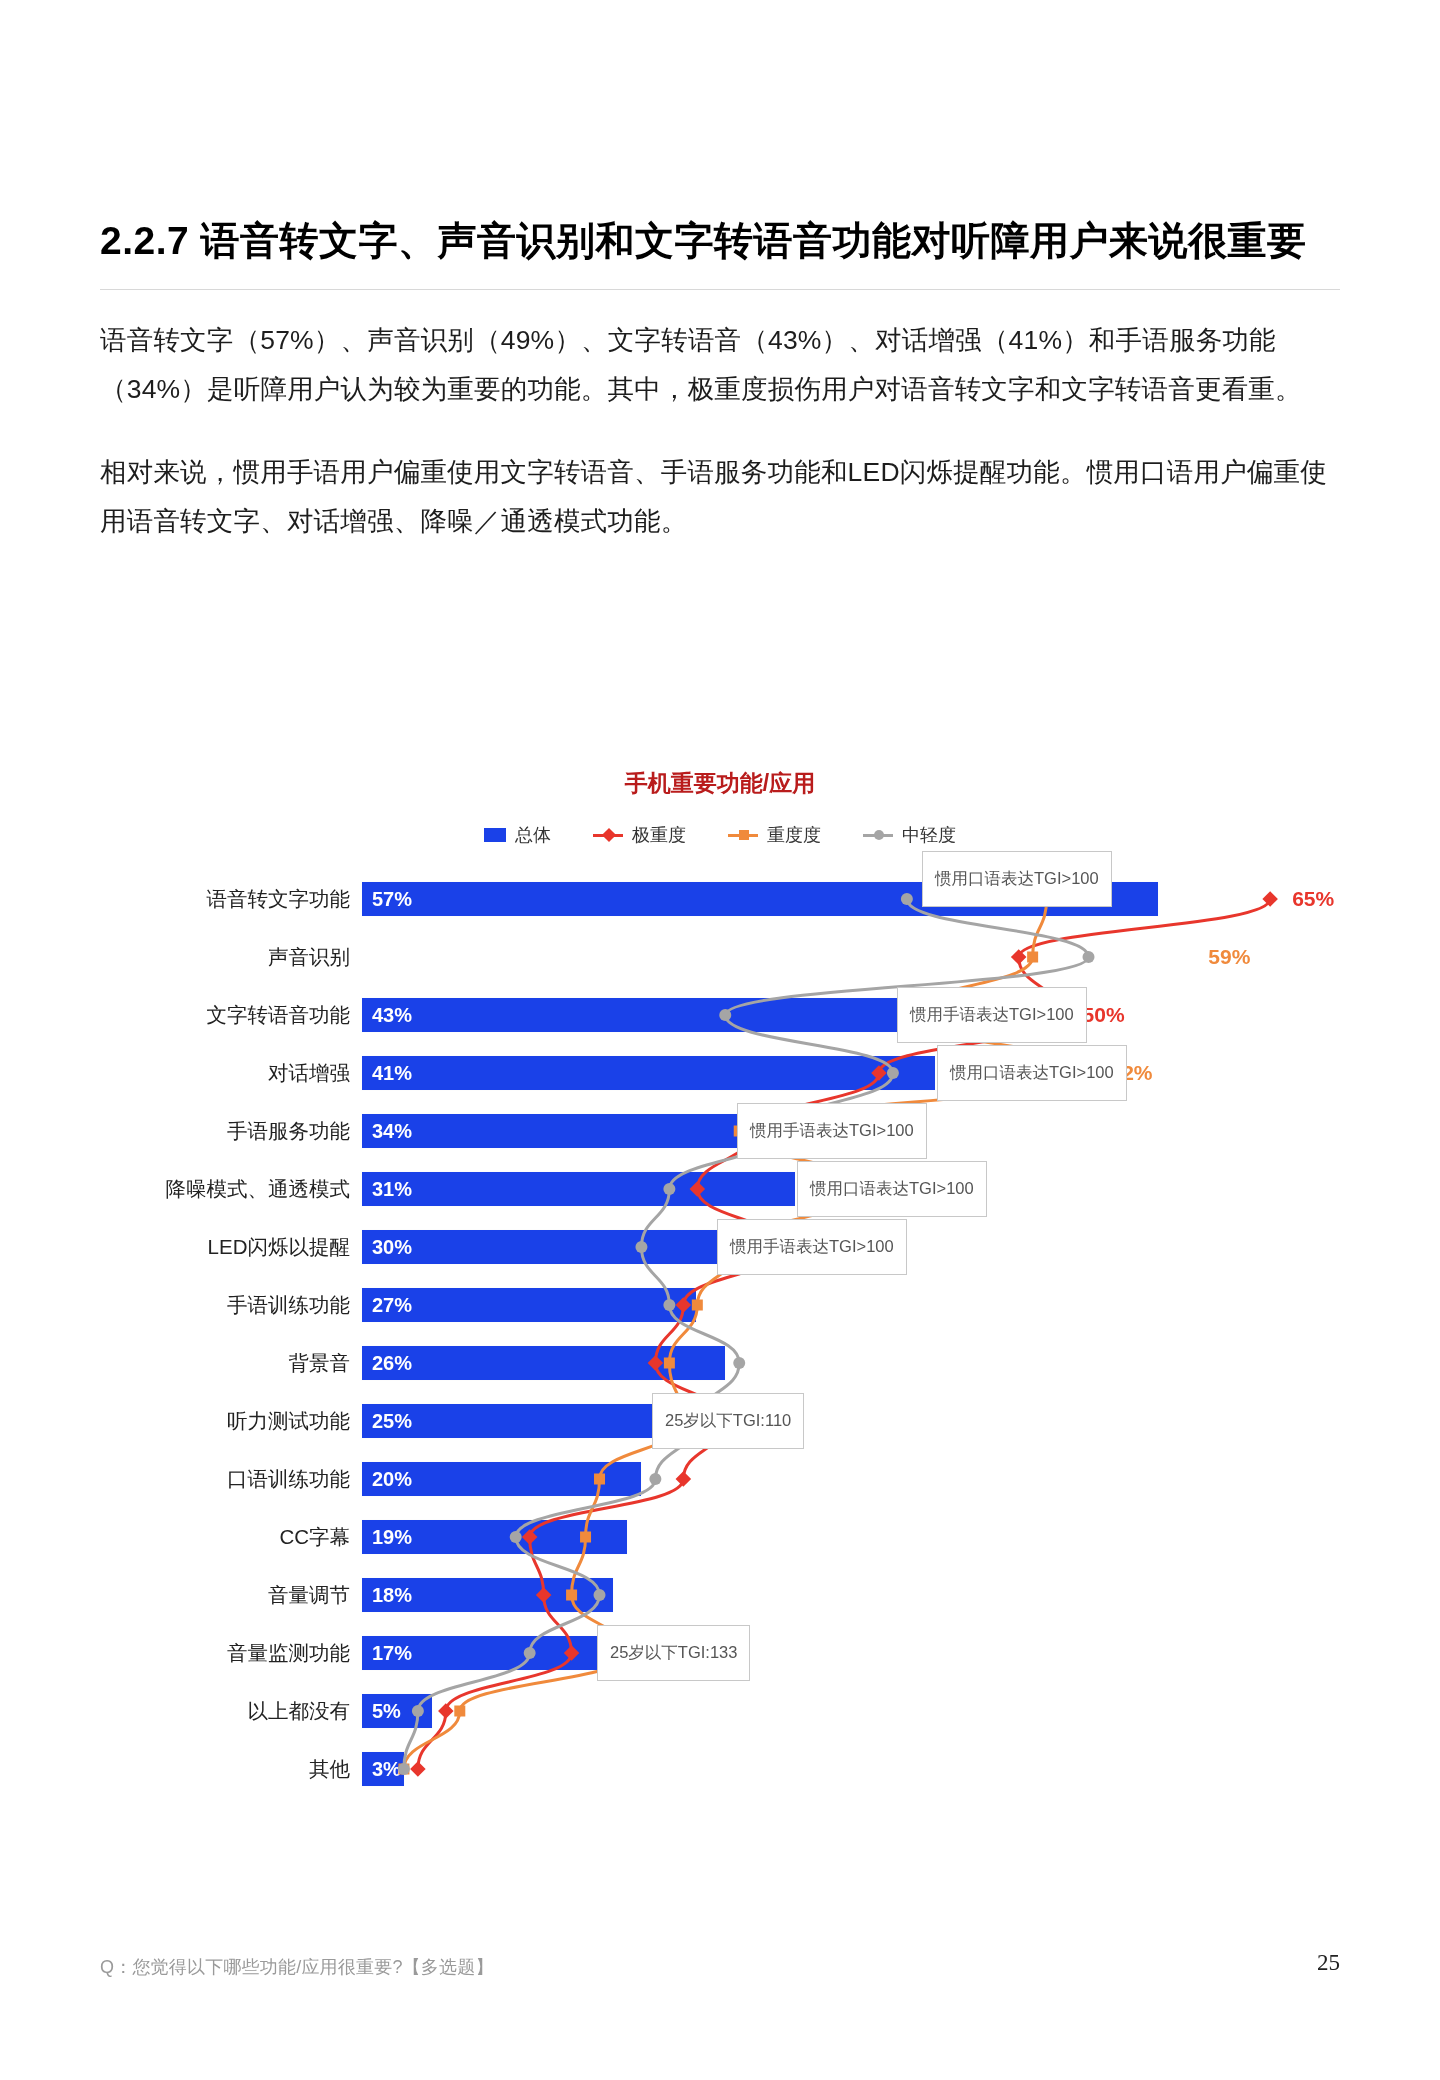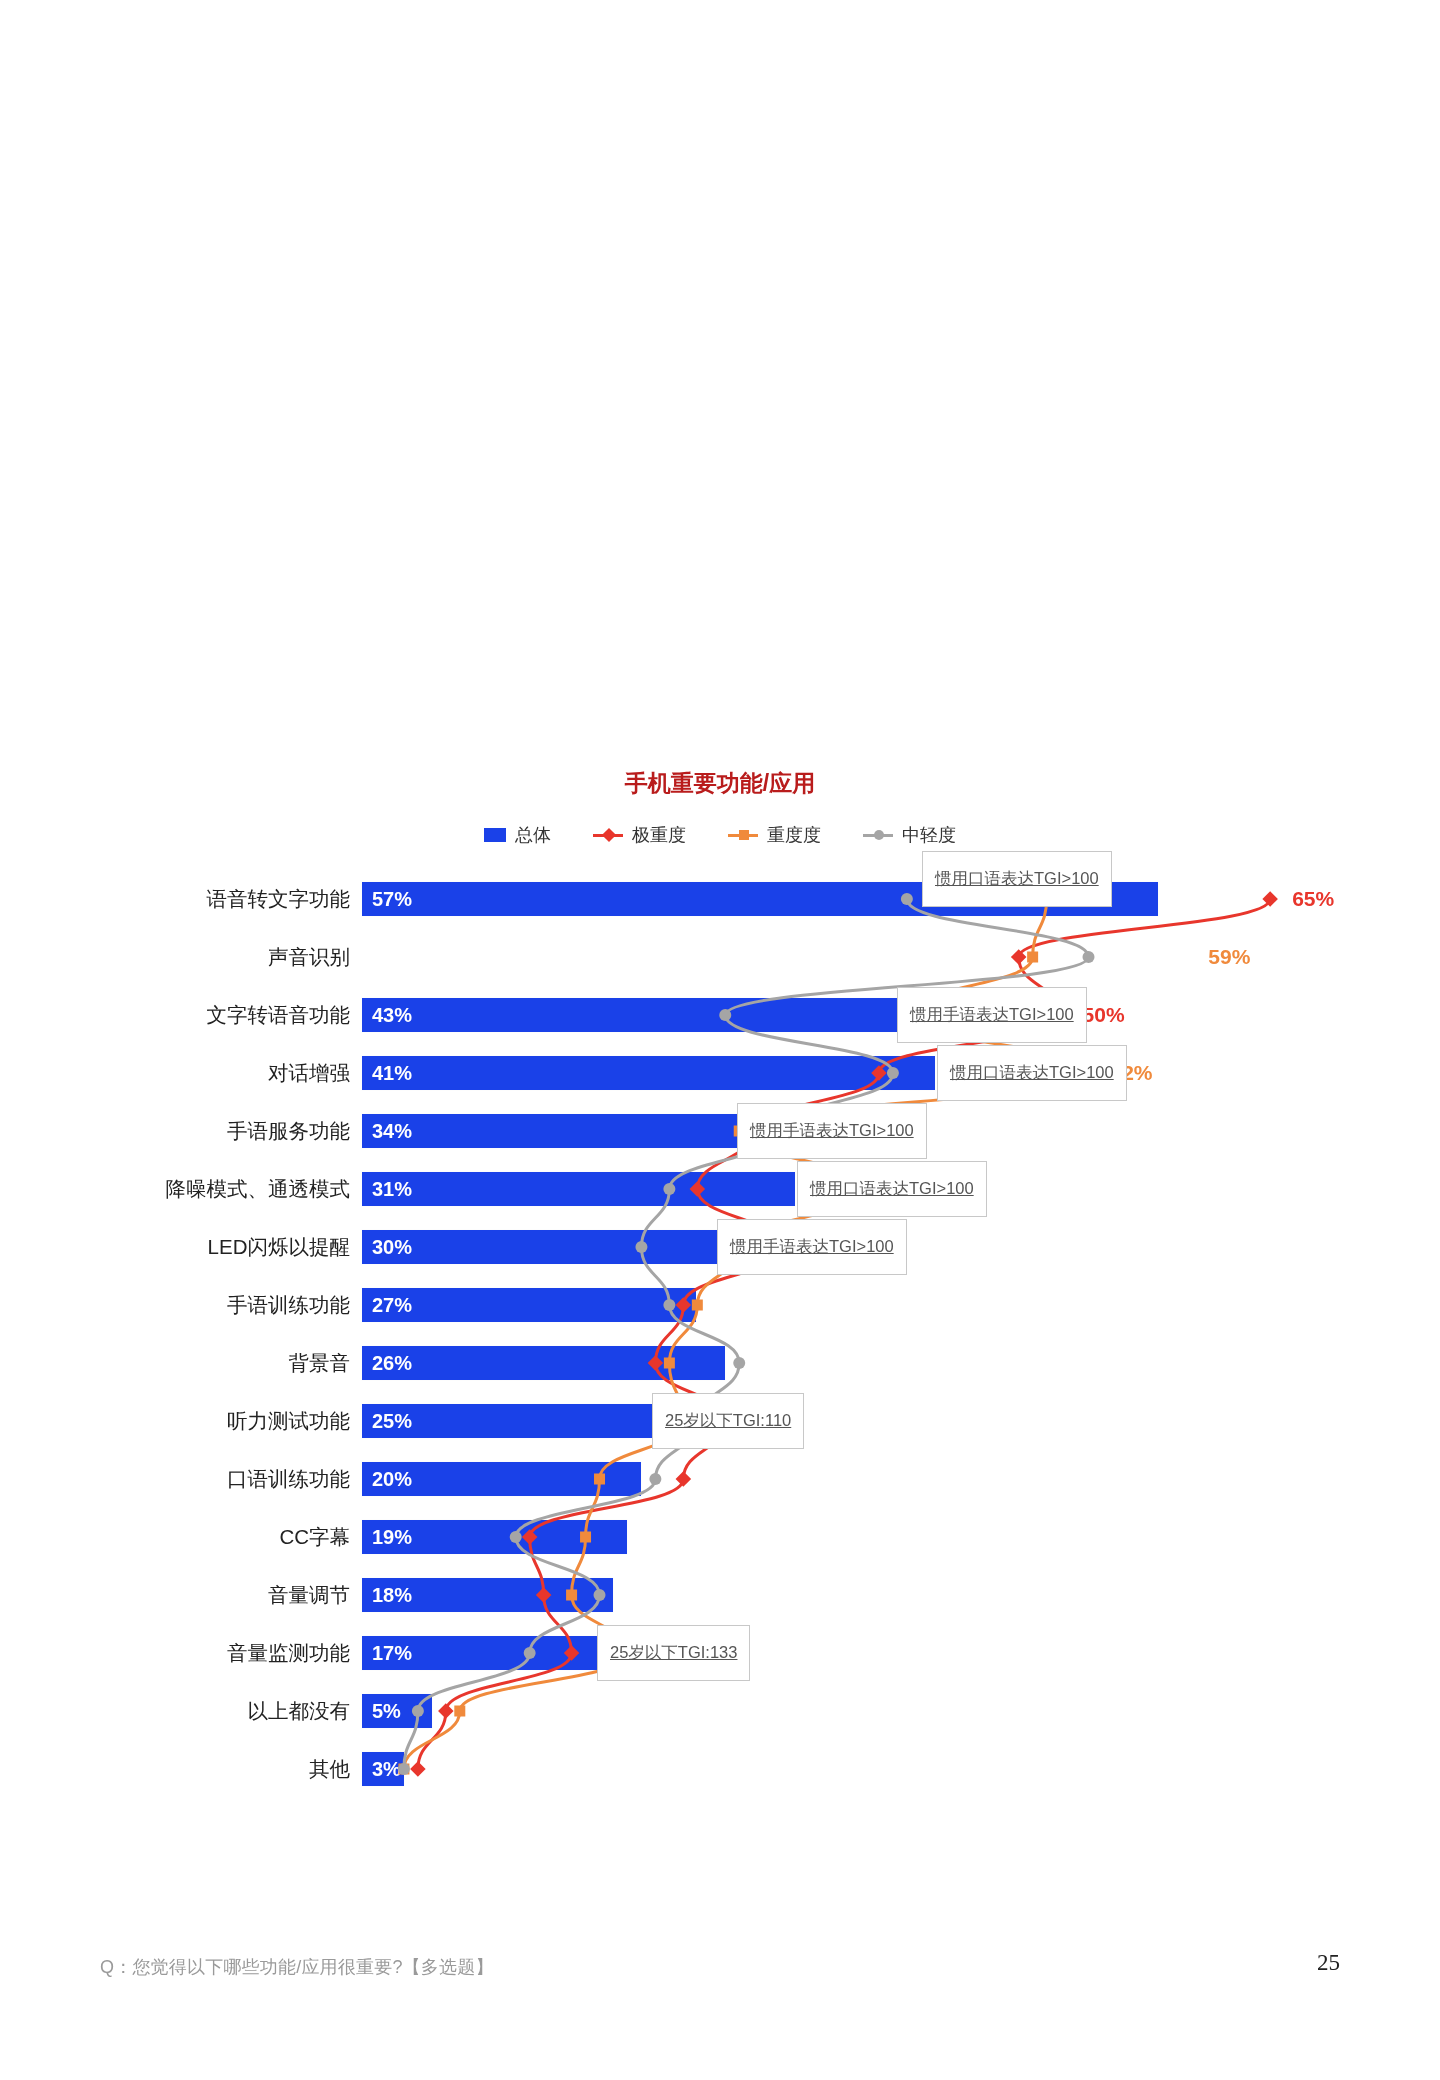--- a/index.html
+++ b/index.html
@@ -130,21 +130,20 @@
   }
   .callout{
     position:absolute;
     border:1px solid #c8c8c8;
     background:#ffffff;
     color:#555;
     font-size:16.5px;
     padding:16px 12px;
     white-space:nowrap;
     transform:translateY(-50%);
-    text-decoration:underline;
   }
 
   .footer-q{
     position:absolute;
     left:100px;
     top:1955px;
     font-size:18px;
     color:#9a9a9a;
     letter-spacing:0.2px;
   }
@@ -155,20 +154,26 @@
     font-size:23px;
     color:#222;
     font-family:Liberation Serif, serif;
   }
 </style>
 </head>
 <body>
 
 <div class="page">
 
+  <div class="content">
+    <h1 class="section-title">2.2.7 语音转文字、声音识别和文字转语音功能对听障用户来说很重要</h1>
+    <div class="title-rule"></div>
+    <p class="body-text">语音转文字（57%）、声音识别（49%）、文字转语音（43%）、对话增强（41%）和手语服务功能（34%）是听障用户认为较为重要的功能。其中，极重度损伤用户对语音转文字和文字转语音更看重。</p>
+    <p class="body-text second">相对来说，惯用手语用户偏重使用文字转语音、手语服务功能和LED闪烁提醒功能。惯用口语用户偏重使用语音转文字、对话增强、降噪／通透模式功能。</p>
+  </div>
 
   <div class="chart-wrap">
     <div class="chart-title">手机重要功能/应用</div>
 
     <div class="legend">
       <div class="legend-item">
         <span class="legend-swatch" style="background:#1a41e8"></span>
         <span>总体</span>
       </div>
       <div class="legend-item">

